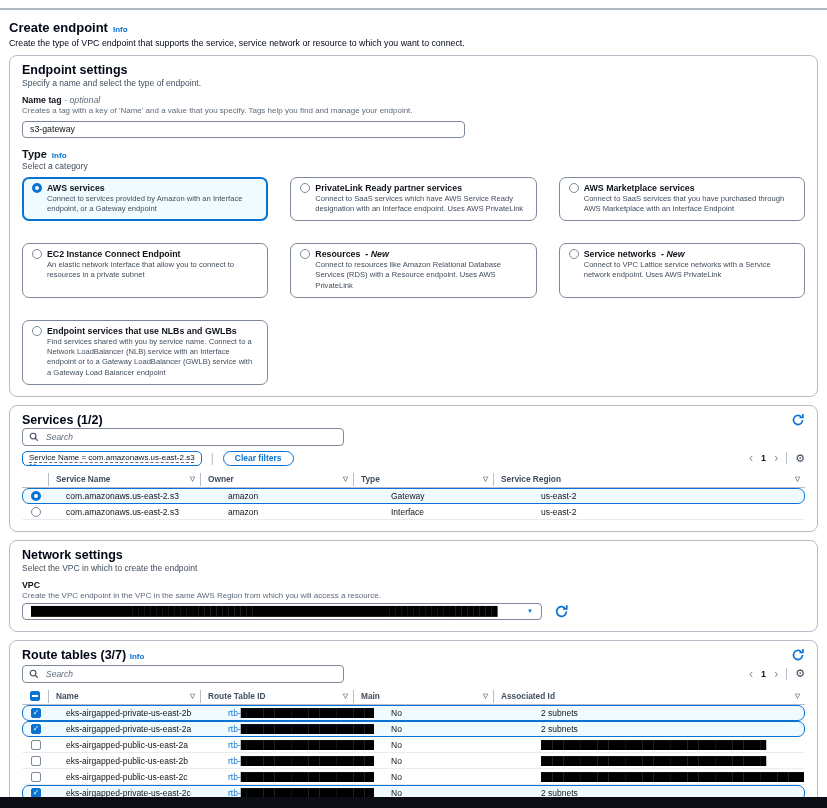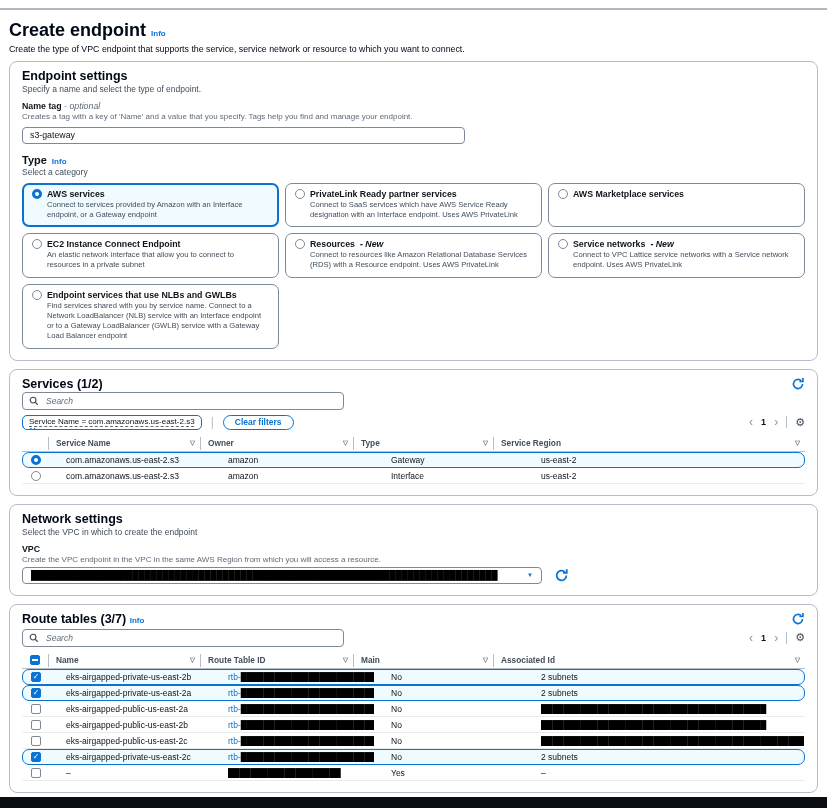--- a/index.html
+++ b/index.html
@@ -6,39 +6,39 @@
   html,body { margin:0; padding:0; }
   body {
     width:827px; height:808px; position:relative; overflow:hidden;
     background:#fff; color:#0f141a;
     font-family:"Liberation Sans", sans-serif;
   }
   .topline { height:2px; background:#b3b9c2; margin-top:8px; }
   .content { padding:4px 9px 0; }
 
   .h1row { display:flex; align-items:baseline; gap:5px; margin-top:6px; }
-  h1 { font-size:18px; margin:0; font-weight:bold; color:#000716; }
+  h1 { font-size:13px; margin:0; font-weight:bold; color:#000716; }
   .info-link { color:#0972d3; font-size:8px; font-weight:bold; cursor:pointer; }
   .page-desc { font-size:8.8px; margin:3px 0 7px; color:#000716; }
 
   .card { border:1px solid #b6bec9; border-radius:8px; background:#fff; margin-bottom:8px; padding:7px 12px 11px; }
   .card h2 { font-size:12.5px; margin:0 0 1px; color:#000716; }
   .card-sub { font-size:8.5px; color:#414d5c; margin:0 0 7px; }
   .titlerow { display:flex; justify-content:space-between; align-items:flex-start; }
 
   .field-label { font-size:8.8px; font-weight:bold; margin-top:4px; }
   .optional { font-style:italic; color:#5f6b7a; font-weight:normal; }
   .field-desc { font-size:8px; color:#5f6b7a; margin:1px 0 3px; }
   .text-input { border:1px solid #7d8998; border-radius:4px; height:17px; width:443px; font-size:8.8px; padding:0 7px; color:#0f141a; font-family:"Liberation Sans",sans-serif; }
 
   .type-head { display:flex; align-items:baseline; gap:5px; margin-top:10px; }
   .type-head b { font-size:11px; }
   .select-cat { font-size:8.5px; color:#414d5c; margin:1px 0 6px; }
 
-  .tiles { display:grid; grid-template-columns:repeat(3,1fr); gap:6px; }
+  .tiles { display:grid; grid-template-columns:repeat(3,1fr); gap:22px; }
   .tile { border:1px solid #7d8998; border-radius:7px; padding:5px 9px 6px; background:#fff; cursor:pointer; }
   .tile.sel { border:2px solid #0972d3; background:#f0fbff; padding:4px 8px 5px; }
   .tile-head { display:flex; gap:5px; align-items:center; font-size:8.8px; font-weight:bold; }
   .tile-suffix { font-style:italic; font-weight:bold; }
   .tile-desc { font-size:7.6px; color:#414d5c; margin:1px 0 0 15px; line-height:1.35; }
 
   .radio { width:10px; height:10px; border:1px solid #7d8998; border-radius:50%; background:#fff; flex:none; }
   .radio.on { border:3px solid #0972d3; }
 
   .iconbtn { background:none; border:none; padding:0; cursor:pointer; line-height:0; }
@@ -134,20 +134,21 @@
           <span class="radio"></span>
           <span>PrivateLink Ready partner services</span>
         </div>
         <div class="tile-desc">Connect to SaaS services which have AWS Service Ready designation with an Interface endpoint. Uses AWS PrivateLink</div>
       </div>
       <div class="tile">
         <div class="tile-head">
           <span class="radio"></span>
           <span>AWS Marketplace services</span>
         </div>
+        <div class="tile-desc">Connect to SaaS services that you have purchased through AWS Marketplace with an Interface Endpoint</div>
       </div>
       <div class="tile">
         <div class="tile-head">
           <span class="radio"></span>
           <span>EC2 Instance Connect Endpoint</span>
         </div>
         <div class="tile-desc">An elastic network interface that allow you to connect to resources in a private subnet</div>
       </div>
       <div class="tile">
         <div class="tile-head">

